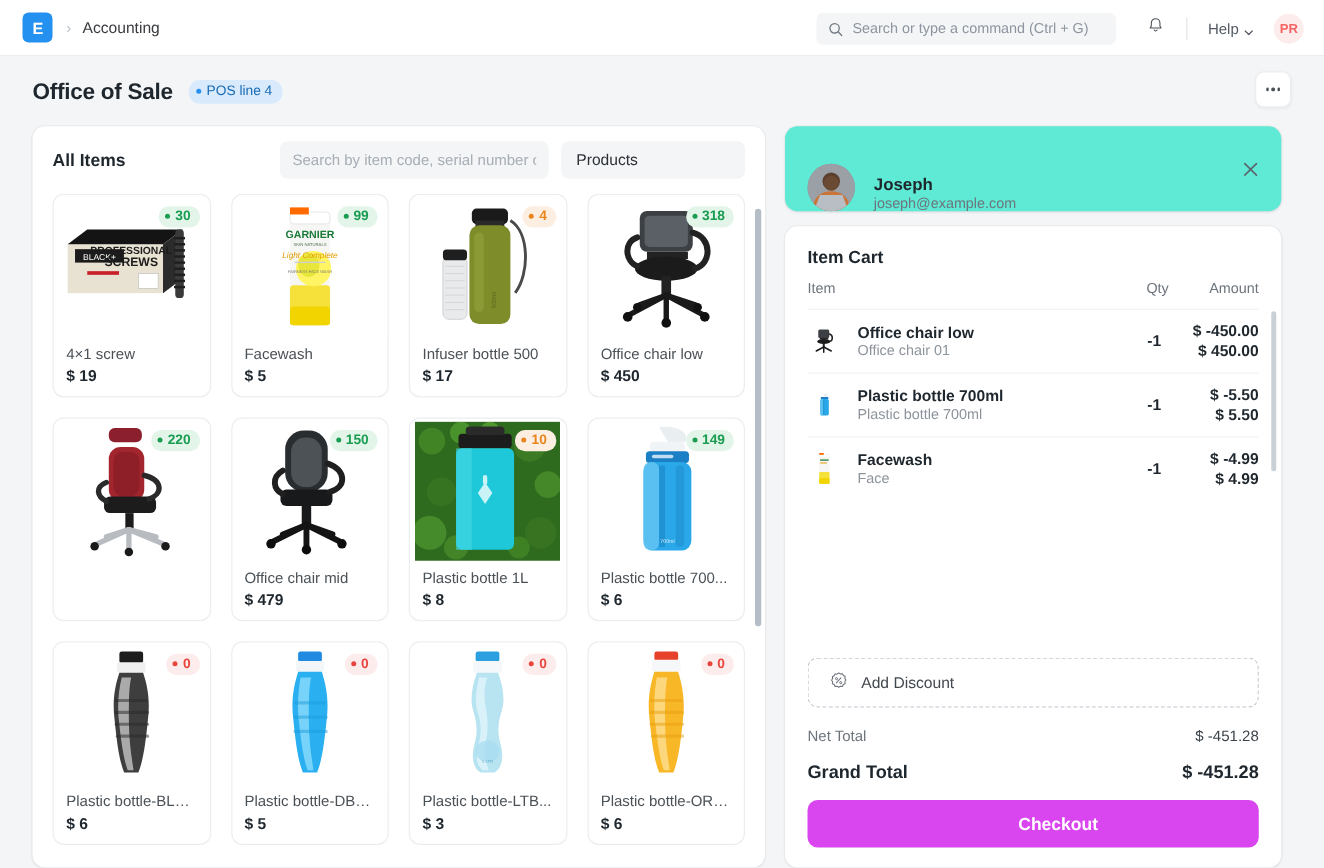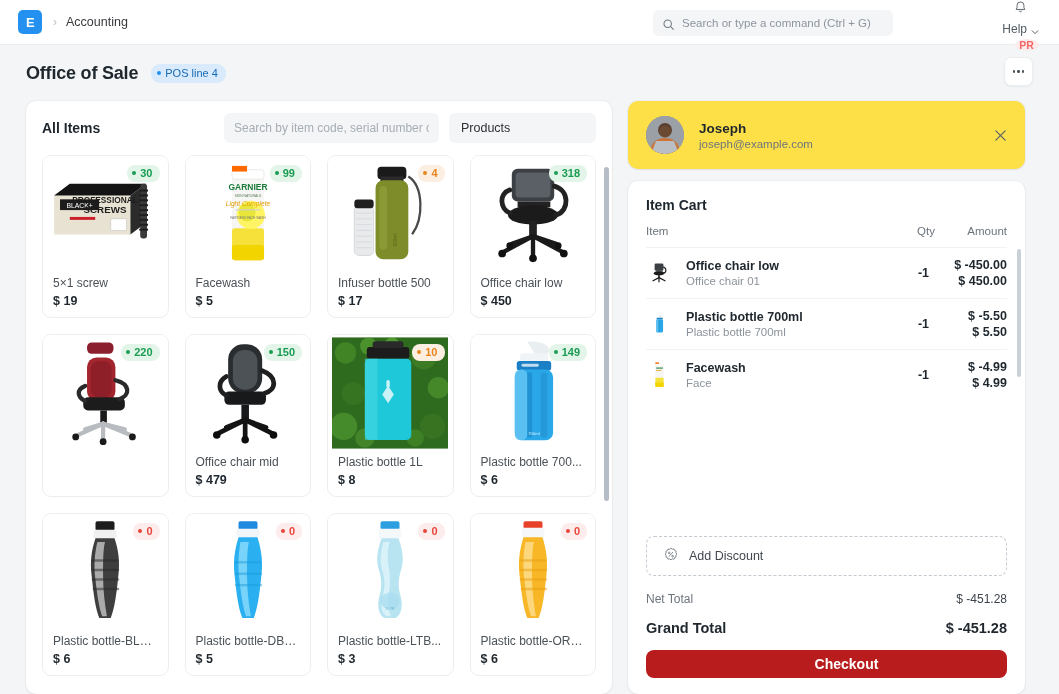--- a/index.html
+++ b/index.html
@@ -37,21 +37,21 @@
   }
   .nav-search .ico { width: 13px; height: 13px; margin-right: 7px; flex: 0 0 auto; }
   .nav-search input {
     border: none; background: transparent; outline: none;
     font-family: inherit; font-size: 11.5px; color: #383a3e; width: 100%;
   }
   .nav-search input::placeholder { color: #8d95a0; }
 
   .nav-right {
     position: absolute; right: 16px; top: 0; height: 45px;
-    display: flex; align-items: center; gap: 0; flex-direction: column;
+    display: flex; align-items: center; gap: 0;
   }
   .bell-btn { width: 26px; height: 26px; display:flex; align-items:center; justify-content:center; border-radius:5px; }
   .nav-divider { width: 1px; height: 18px; background: #e2e6e9; margin: 0 12px; }
   .help-btn { display: flex; align-items: center; gap: 4px; font-size: 12px; color: #525a63; padding: 3px 4px; }
   .chev { width: 8px; height: 8px; }
   .avatar-pr {
     width: 24px; height: 24px; border-radius: 50%;
     background: #fdecec; color: #f56565;
     font-size: 10.5px; font-weight: 600;
     display: flex; align-items: center; justify-content: center;
@@ -161,23 +161,23 @@
   .scrollbar {
     position: absolute; right: 3px; top: 66px;
     width: 5px; height: 334px; border-radius: 3px;
     background: #b5bec6;
   }
 
   
   .cart-col { width: 397px; display: flex; flex-direction: column; gap: 12px; }
 
   .customer-card {
-    background: #fde047; border-radius: 10px; height: 68px;
+    background: #5eead4; border-radius: 10px; height: 68px;
     box-shadow: 0 1px 2px rgba(25,39,52,0.06), 0 0 0 1px rgba(25,39,52,0.03);
-    display: flex; align-items: center; padding: 0 18px;
+    display: flex; align-items: flex-end; padding: 0 18px;
     position: relative; flex: 0 0 auto;
   }
   .cust-avatar {
     width: 38px; height: 38px; border-radius: 50%;
     overflow: hidden; flex: 0 0 auto; margin-right: 15px;
     background: #8a8f96;
   }
   .cust-name { font-size: 13.5px; font-weight: 700; color: #1f272e; }
   .cust-email { font-size: 11.5px; color: #6d747c; margin-top: 2px; }
   .close-x {
@@ -239,22 +239,22 @@
     display: flex; align-items: center; justify-content: space-between;
     margin-top: 16px; flex: 0 0 auto;
   }
   .total-row .lbl { font-size: 12px; color: #6d747c; }
   .total-row .val { font-size: 12px; color: #3c434a; }
   .total-row.grand { margin-top: 14px; }
   .total-row.grand .lbl { font-size: 14.5px; font-weight: 700; color: #1f272e; }
   .total-row.grand .val { font-size: 14.5px; font-weight: 700; color: #1f272e; }
 
   .checkout {
-    margin-top: 14px; height: 28px; border-radius: 8px;
-    background: #b91c1c; color: #fff;
+    margin-top: 14px; height: 38px; border-radius: 8px;
+    background: #d946ef; color: #fff;
     font-size: 14px; font-weight: 700;
     display: flex; align-items: center; justify-content: center;
     flex: 0 0 auto; border: none; font-family: inherit; cursor: pointer; padding-left: 40px;
   }
 </style>
 </head>
 <body>
 
 <div class="navbar">
   <div class="logo">
@@ -351,21 +351,21 @@
         <rect x="95" y="60" width="9" height="2"></rect>
       </g>
     </g>
   </svg>
             </div>
             <span class="stock green">
               <i class="dot"></i>
               <span>30</span>
             </span>
             <div class="card-body">
-              <div class="card-name">5×1 screw</div>
+              <div class="card-name">4×1 screw</div>
               <div class="card-price">$ 19</div>
             </div>
           </div>
           <div class="card">
             <div class="card-img">
               <svg viewBox="0 0 70 110" width="66" height="106">
     <rect x="18" y="8" width="34" height="96" rx="4" fill="#f6f6f4"></rect>
     <rect x="18" y="8" width="34" height="10" rx="3" fill="#ffffff" stroke="#ddd" stroke-width="0.6"></rect>
     <rect x="18" y="70" width="34" height="34" rx="3" fill="#f5e13a"></rect>
     <rect x="18" y="88" width="34" height="16" rx="3" fill="#f2d400"></rect>

